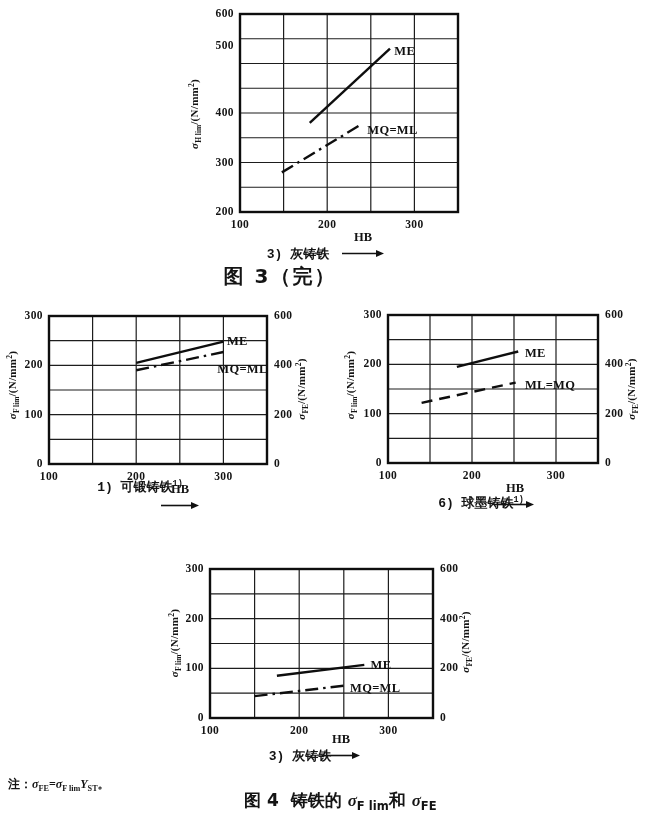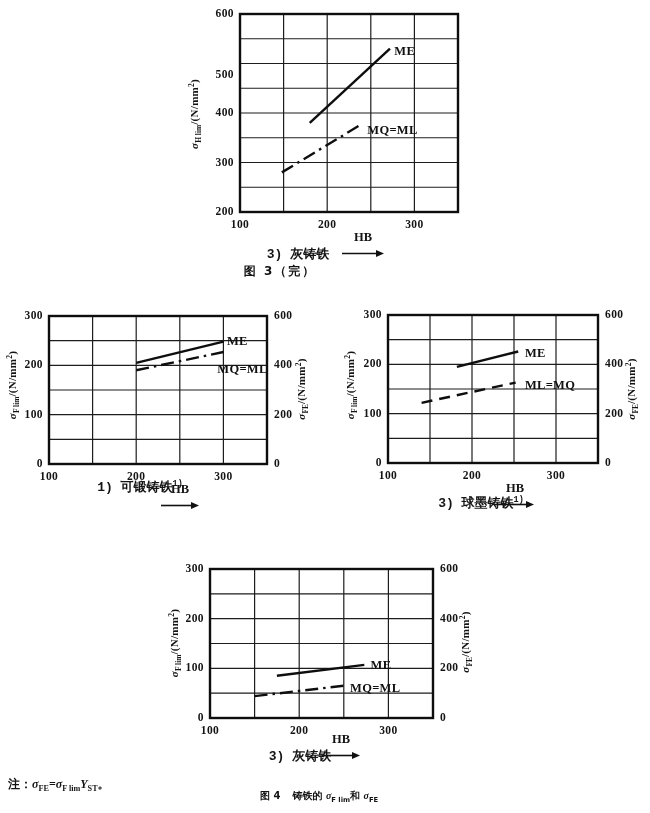--- a/index.html
+++ b/index.html
@@ -13,24 +13,24 @@
         transform:translate(-50%,-50%) rotate(-90deg);letter-spacing:.3px;}
   .ylab .sg,.sg{font-style:italic;font-weight:bold;}
   sub{font-size:.68em;letter-spacing:0;}
   sup{font-size:.68em;}
   .xlab{position:absolute;white-space:nowrap;font-size:12.5px;font-weight:bold;
         display:flex;align-items:center;gap:4px;flex-direction:column;}
   .cap{position:absolute;white-space:nowrap;transform:translateX(-50%);
        font-family:Liberation Mono, monospace;font-size:13px;font-weight:bold;}
   .cap sup{font-size:8.5px;}
   .subcap{position:absolute;white-space:nowrap;transform:translateX(-50%);
-          font-family:"DejaVu Sans",sans-serif;font-size:12px;font-weight:bold;letter-spacing:2px;}
+          font-family:"DejaVu Sans",sans-serif;font-size:20px;font-weight:bold;letter-spacing:2px;}
   .note{position:absolute;left:8px;top:776px;font-size:12px;font-weight:bold;white-space:nowrap;}
-  .fig4{position:absolute;left:244px;top:789px;font-size:10px;font-weight:bold;white-space:nowrap;
-        font-family:"DejaVu Sans",sans-serif;margin-left:16px;}
+  .fig4{position:absolute;left:244px;top:789px;font-size:17px;font-weight:bold;white-space:nowrap;
+        font-family:"DejaVu Sans",sans-serif;}
   .fig4 .sg,.note .sg{font-family:"Liberation Serif",serif;}
   .fig4 .gap{display:inline-block;width:12px;}
 </style>
 </head>
 <body>
 
 <div class="page">
 
   <div class="chart" style="left:240px;top:14px;width:218px;height:198px;">
     <svg class="plot" width="218" height="198">
@@ -68,21 +68,21 @@
     <div class="cap" style="left:58px;top:231px;">
       <span>3) 灰铸铁</span>
     </div>
     <div class="subcap" style="left:40px;top:249px;">图 3（完）</div>
   <span class="tick" style="left: -18px; top: 203px; width: 36px; text-align: center;">100</span>
       <span class="tick" style="left: 69.2px; top: 203px; width: 36px; text-align: center;">200</span>
       <span class="tick" style="left: 156.4px; top: 203px; width: 36px; text-align: center;">300</span>
       <span class="tick" style="left: -42px; top: 190px; width: 36px; text-align: right;">200</span>
       <span class="tick" style="left: -42px; top: 140.5px; width: 36px; text-align: right;">300</span>
       <span class="tick" style="left: -42px; top: 91px; width: 36px; text-align: right;">400</span>
-      <span class="tick" style="left: -42px; top: 53px; width: 36px; text-align: right;">500</span>
+      <span class="tick" style="left: -42px; top: 24px; width: 36px; text-align: right;">500</span>
       <span class="tick" style="left: -42px; top: -8px; width: 36px; text-align: right;">600</span>
     </div>
 
   <div class="chart" style="left:49px;top:316px;width:218px;height:148px;">
     <svg class="plot" width="218" height="148">
         <line x1="0" y1="0" x2="0" y2="148" stroke="#1d1d1d" stroke-width="1.2"></line>
         <line x1="43.6" y1="0" x2="43.6" y2="148" stroke="#1d1d1d" stroke-width="1.2"></line>
         <line x1="87.2" y1="0" x2="87.2" y2="148" stroke="#1d1d1d" stroke-width="1.2"></line>
         <line x1="130.79999999999998" y1="0" x2="130.79999999999998" y2="148" stroke="#1d1d1d" stroke-width="1.2"></line>
         <line x1="174.4" y1="0" x2="174.4" y2="148" stroke="#1d1d1d" stroke-width="1.2"></line>
@@ -157,21 +157,21 @@
       <span class="sg">σ</span><sub>FE</sub><span>/(N/mm</span><sup>2</sup><span>)</span>
     </div>
     <div class="xlab" style="left:108px;top:166px;">
       <span>HB</span>
       <svg width="38" height="9">
         <line x1="0" y1="4.5" x2="30" y2="4.5" stroke="#111" stroke-width="1.6"></line>
         <polygon points="30,1 38,4.5 30,8" fill="#111"></polygon>
       </svg>
     </div>
     <div class="cap" style="left:93px;top:179px;">
-      <span>3) 球墨铸铁</span><sup>1)</sup>
+      <span>6) 球墨铸铁</span><sup>1)</sup>
     </div>
   <span class="tick" style="left: -18px; top: 153px; width: 36px; text-align: center;">100</span>
       <span class="tick" style="left: 66px; top: 153px; width: 36px; text-align: center;">200</span>
       <span class="tick" style="left: 150px; top: 153px; width: 36px; text-align: center;">300</span>
       <span class="tick" style="left: -42px; top: 140px; width: 36px; text-align: right;">0</span>
       <span class="tick" style="left: -42px; top: 90.6667px; width: 36px; text-align: right;">100</span>
       <span class="tick" style="left: -42px; top: 41.3333px; width: 36px; text-align: right;">200</span>
       <span class="tick" style="left: -42px; top: -8px; width: 36px; text-align: right;">300</span>
       <span class="tick" style="left: 217px; top: 140px; width: 36px; text-align: left;">0</span>
       <span class="tick" style="left: 217px; top: 90.6667px; width: 36px; text-align: left;">200</span>

